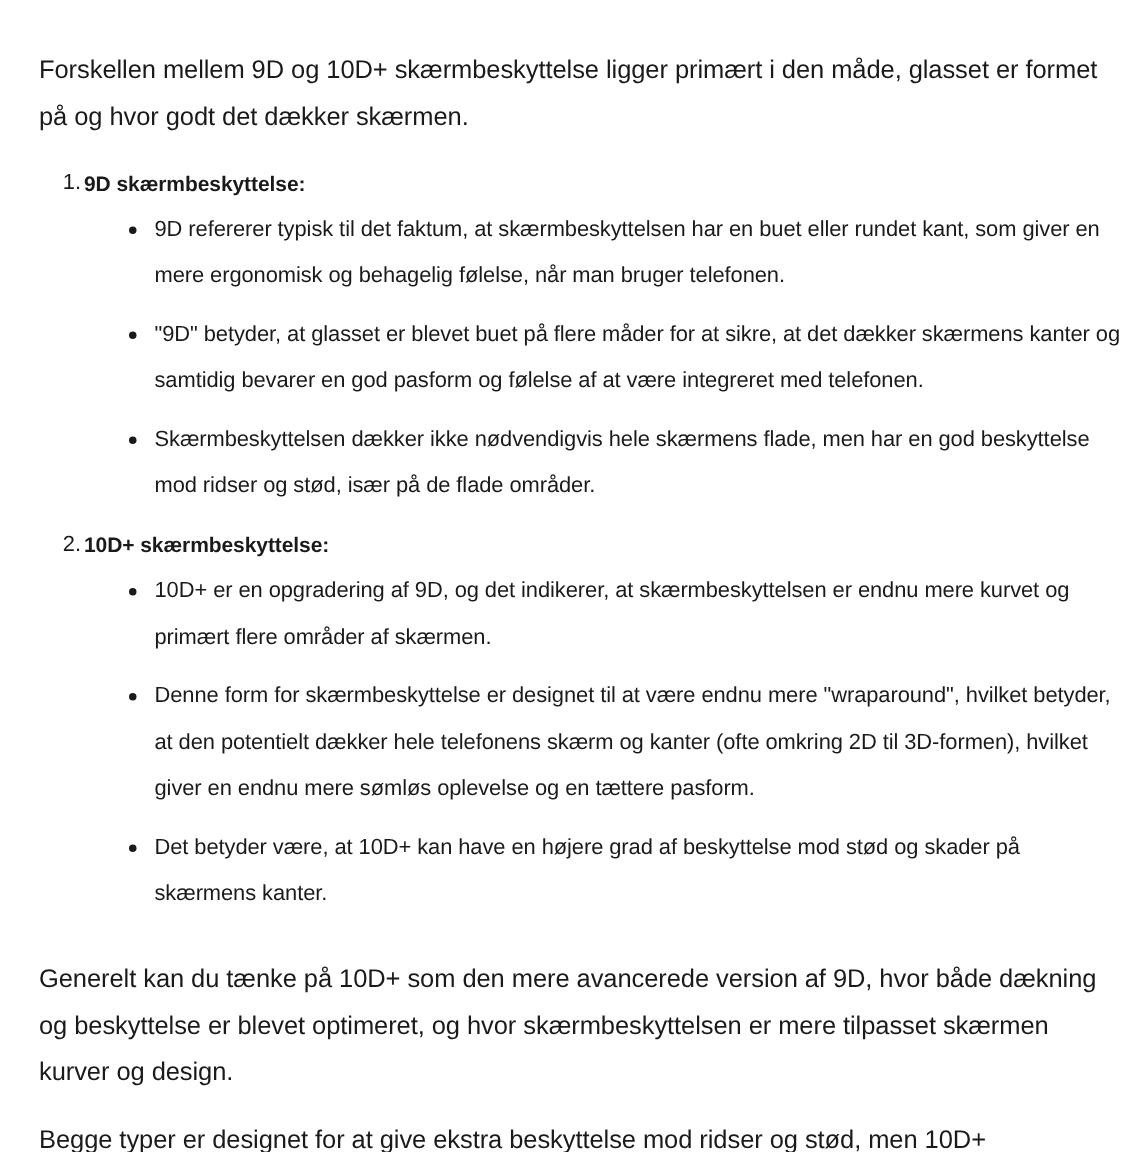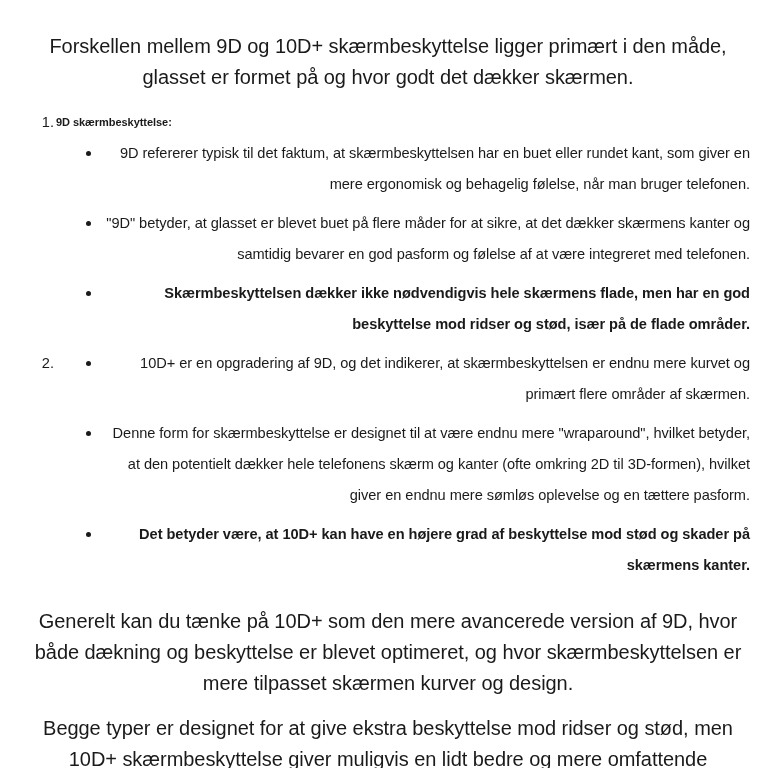--- a/index.html
+++ b/index.html
@@ -17,25 +17,24 @@
   }
 
   .doc {
     box-sizing: border-box;
     width: 763px;
     padding: 31px 13px 0 26px;
   }
 
   p.para {
     margin: 0 0 14px 0;
-    font-size: 20px;
+    font-size: 17px;
     line-height: 31px;
     letter-spacing: -0.05px;
     max-width: 726px;
-    text-align: center;
   }
 
   ol.numbered {
     margin: 0;
     padding: 0;
     list-style: none;
     counter-reset: numitem;
   }
 
   li.num-item {
@@ -54,45 +53,43 @@
     font-size: 14.6px;
     line-height: 31px;
   }
 
   li.num-item > .num-marker::after {
     content: counter(numitem) ".";
   }
 
   .num-heading {
     margin: 0;
-    font-size: 11px;
+    font-size: 14px;
     line-height: 31px;
     font-weight: bold;
     letter-spacing: -0.05px;
   }
 
   ul.bullets {
     margin: 0;
     padding: 0;
     list-style: none;
-    text-align: right;
   }
 
   li.bullet-item {
     position: relative;
     margin: 0 0 8px 0;
     padding: 0 0 0 47px;
     font-size: 14.6px;
     line-height: 31px;
     letter-spacing: -0.05px;
   }
 
   li.bullet-item:last-child {
     margin-bottom: 8px;
-    font-weight: bold;
   }
 
   li.bullet-item > .dot {
     position: absolute;
     left: 30px;
     top: 13px;
     width: 5px;
     height: 5px;
     border-radius: 50%;
     background: #1a1a1a;
@@ -134,20 +131,21 @@
         </li>
         <li class="bullet-item">
           <span class="dot"></span>
           <span class="bullet-text">Skærmbeskyttelsen dækker ikke nødvendigvis hele skærmens flade, men har en god beskyttelse mod ridser og stød, især på de flade områder.</span>
         </li>
       </ul>
     </li>
 
     <li class="num-item">
       <span class="num-marker"></span>
+      <div class="num-heading">10D+ skærmbeskyttelse:</div>
       <ul class="bullets">
         <li class="bullet-item">
           <span class="dot"></span>
           <span class="bullet-text">10D+ er en opgradering af 9D, og det indikerer, at skærmbeskyttelsen er endnu mere kurvet og primært flere områder af skærmen.</span>
         </li>
         <li class="bullet-item">
           <span class="dot"></span>
           <span class="bullet-text">Denne form for skærmbeskyttelse er designet til at være endnu mere "wraparound", hvilket betyder, at den potentielt dækker hele telefonens skærm og kanter (ofte omkring 2D til 3D-formen), hvilket giver en endnu mere sømløs oplevelse og en tættere pasform.</span>
         </li>
         <li class="bullet-item">

